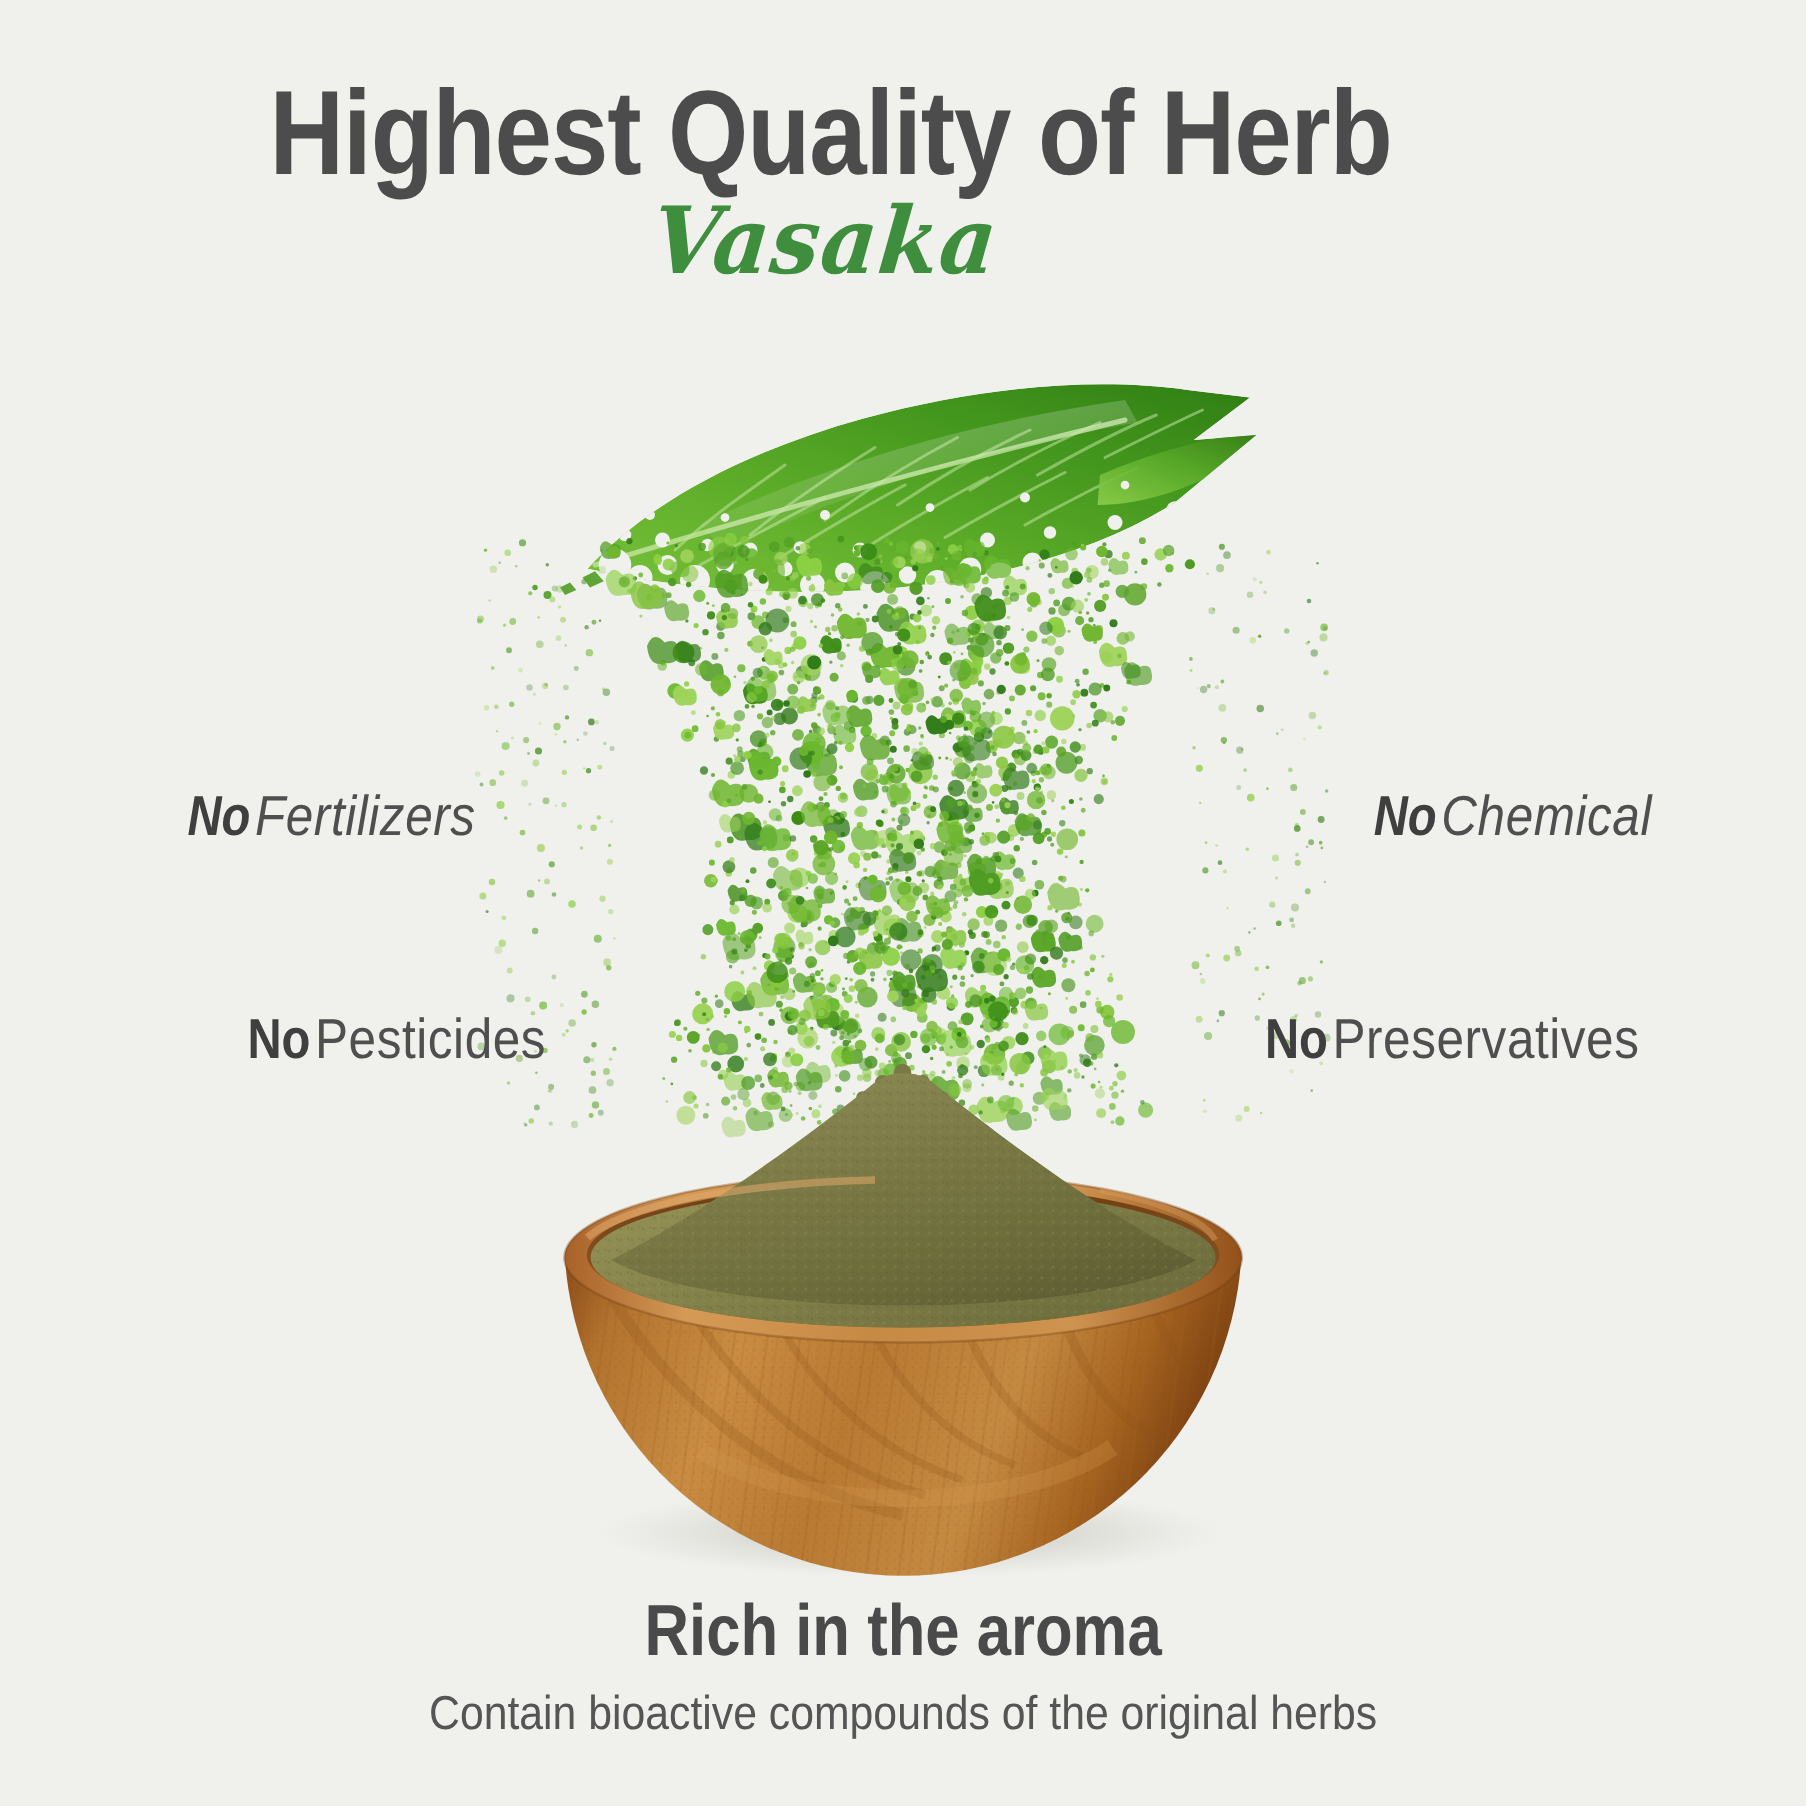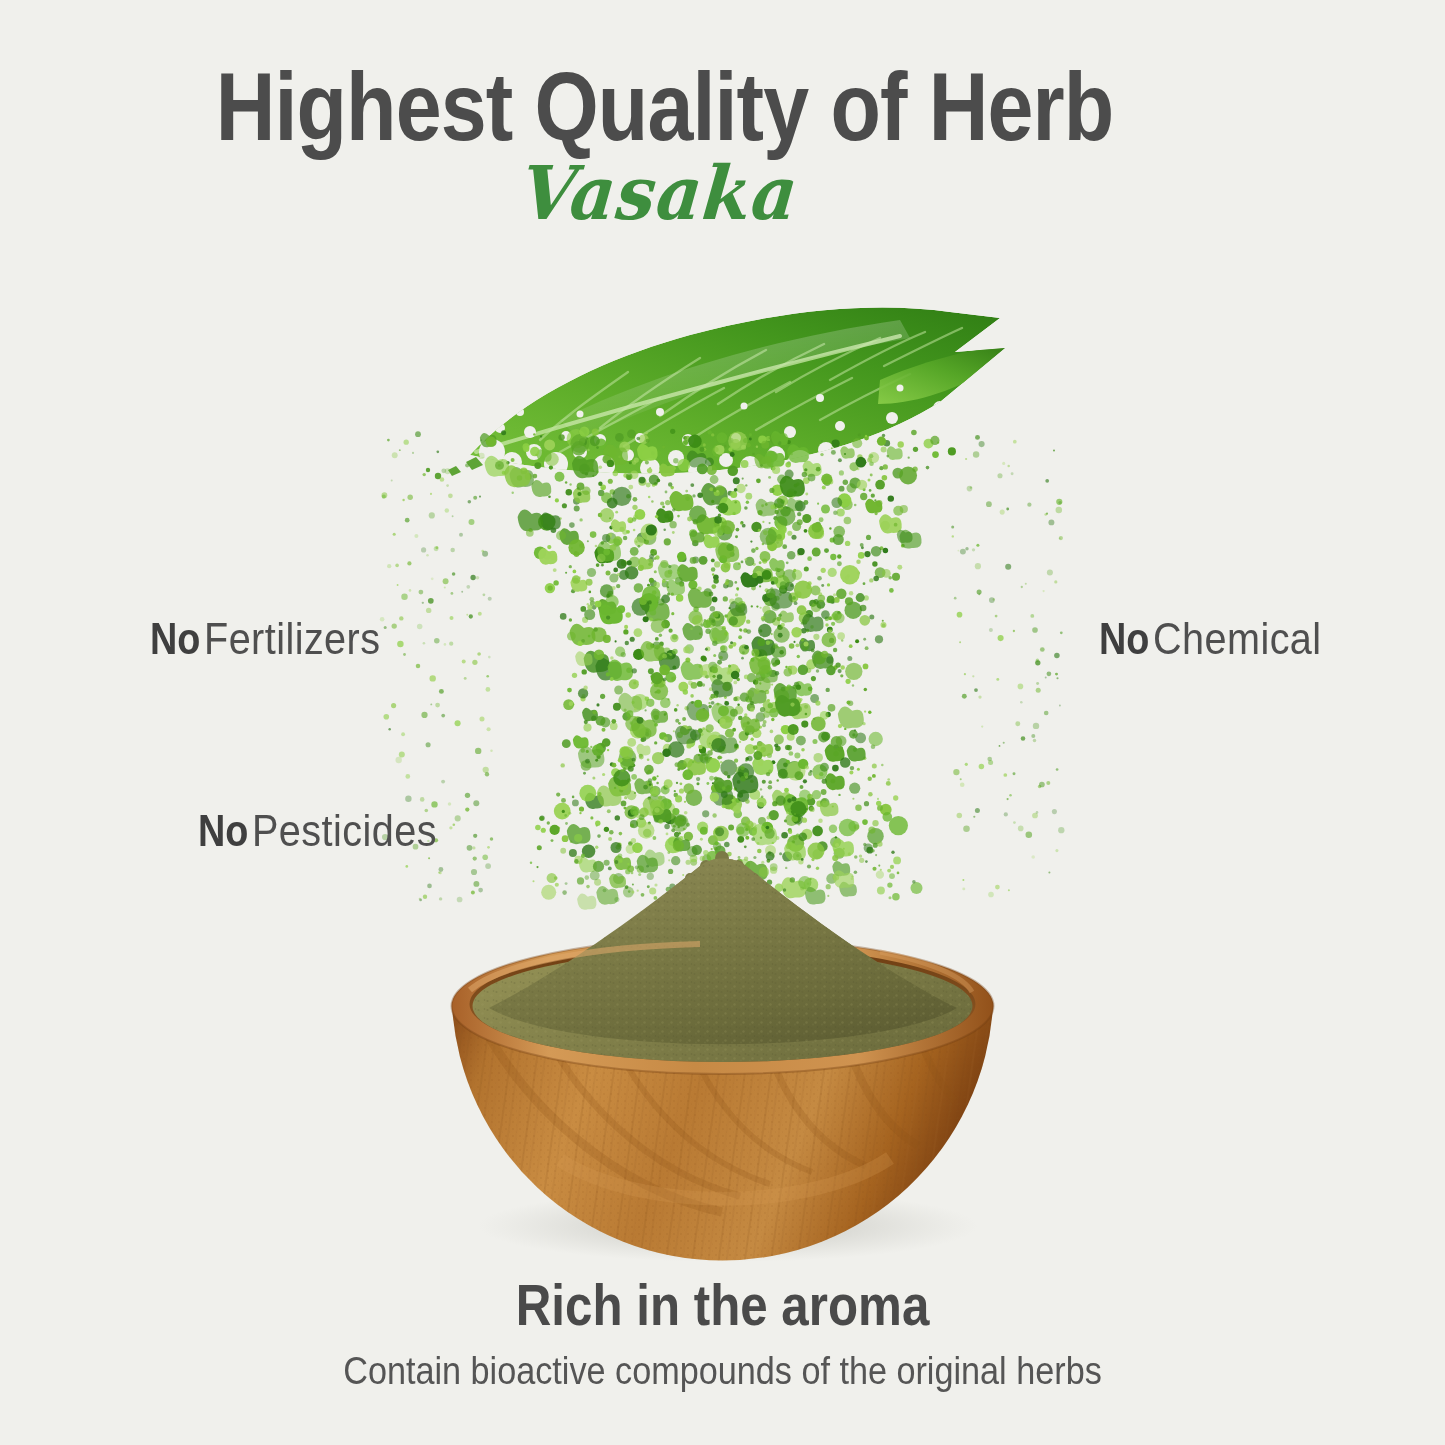--- a/index.html
+++ b/index.html
@@ -74,21 +74,21 @@
     font-family: "Liberation Sans Narrow", "Liberation Sans", sans-serif;
     font-weight: normal;
     color: #4f4f4f;
     display: inline-block;
     transform: scaleX(0.88);
     transform-origin: left center;
     letter-spacing: 0.5px;
   }
   .feat-left  { left: 150px; }
   .feat-right { right: 100px; }
-  .feat-row1 { top: 616px; }
+  .feat-row1 { top: 630px; font-style: italic; }
   .feat-row2 { top: 808px; margin-left: 48px; }
   .feat-right .inner { display: inline-block; }
 
   
   .footer {
     position: absolute;
     bottom: 52px;
     left: 0;
     width: 1445px;
     text-align: center;
@@ -2497,19 +2497,22 @@
   </div>
 
   <div class="feature feat-right feat-row1">
     <span class="inner"><span class="no">No</span><span class="word">Chemical</span></span>
   </div>
 
   <div class="feature feat-left feat-row2">
     <span class="no">No</span><span class="word">Pesticides</span>
   </div>
 
+  <div class="feature feat-right feat-row2">
+    <span class="inner"><span class="no">No</span><span class="word">Preservatives</span></span>
+  </div>
 
   <div class="footer">
     <div class="footer-title">Rich in the aroma</div>
     <div class="footer-sub">Contain bioactive compounds of the original herbs</div>
   </div>
 
 </div>
 
 </body></html>

